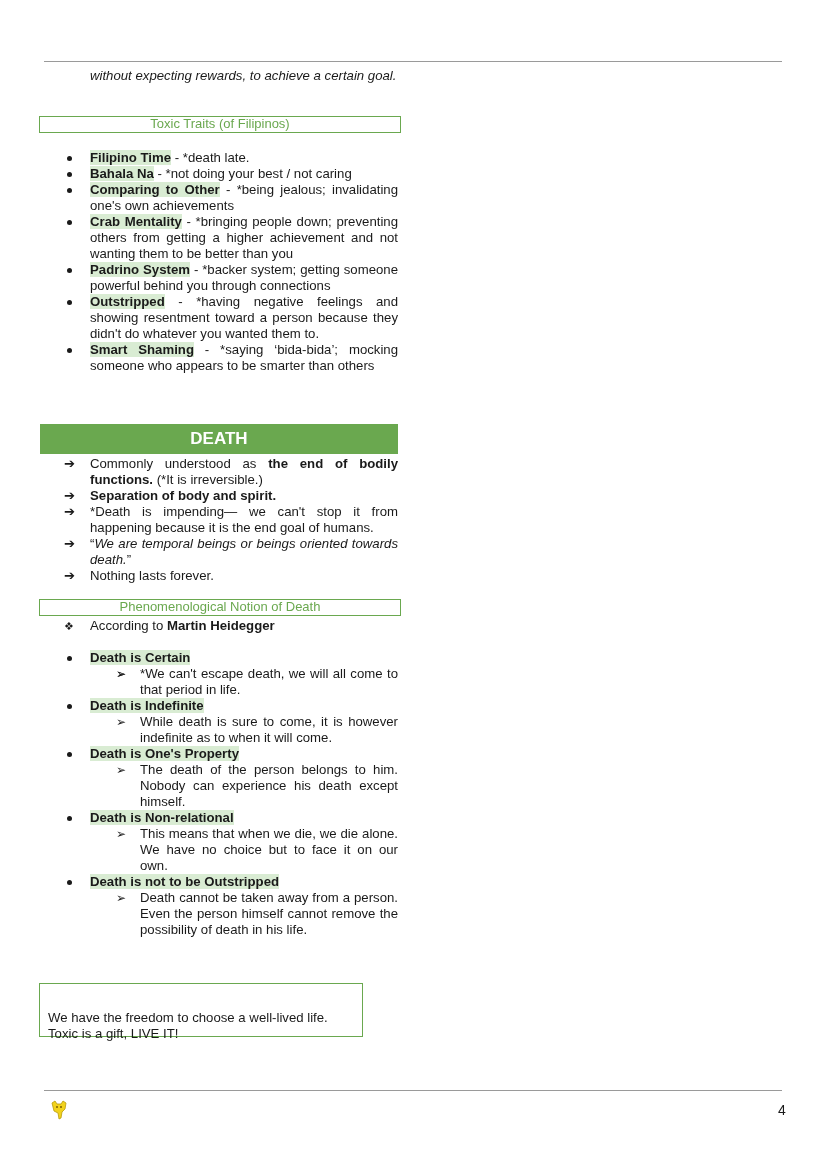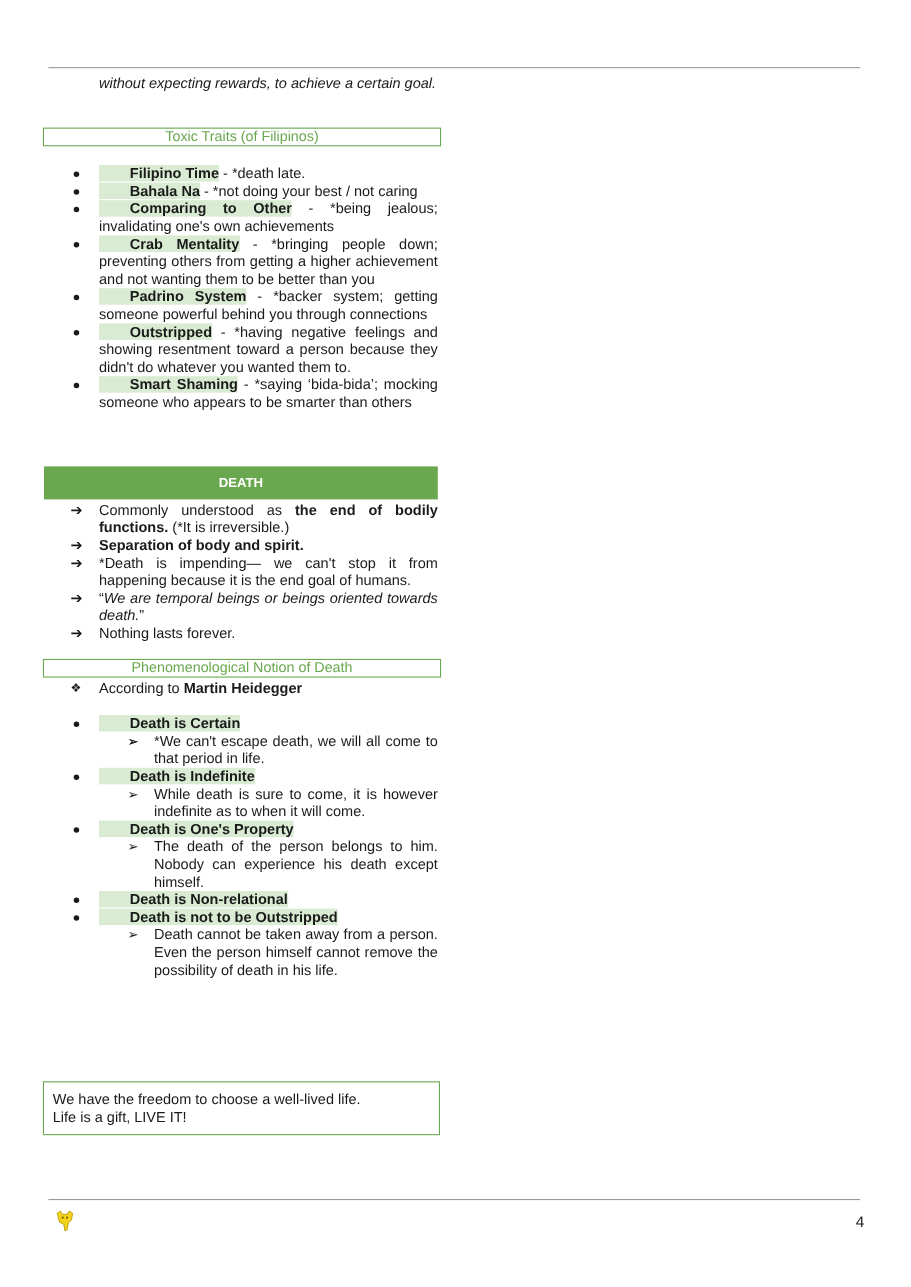--- a/index.html
+++ b/index.html
@@ -1,30 +1,30 @@
 <!DOCTYPE html>
 <html><head>
 <meta charset="utf-8">
 <style>
   * { box-sizing: border-box; margin: 0; padding: 0; }
   html, body { width: 828px; height: 1170px; background: #ffffff; }
   body { position: relative; font-family: "Liberation Sans", sans-serif; color: #1a1a1a; font-size: 13.2px; line-height: 16px; overflow: hidden; }
   .rule { position: absolute; left: 44px; width: 738px; height: 1px; background: #9a9a9a; }
   .col { position: absolute; left: 40px; width: 358px; }
   .just { text-align: justify; }
-  .hl { background: #d9ecd3; font-weight: bold; padding-left: 28px; }
+  .hl { background: #d9ecd3; font-weight: bold; }
   b { font-weight: bold; }
   .boxhead { position: absolute; left: 39px; width: 362px; height: 17px; border: 1.5px solid #6aa84f; color: #6aa84f; font-weight: normal; text-align: center; font-size: 13px; line-height: 14px; }
-  .solidhead { position: absolute; left: 40px; width: 358px; height: 30px; background: #6aa84f; color: #ffffff; font-weight: bold; text-align: center; line-height: 30px; font-size: 12px; }
+  .solidhead { position: absolute; left: 40px; width: 358px; height: 30px; background: #6aa84f; color: #ffffff; font-weight: bold; text-align: center; line-height: 30px; font-size: 17px; }
   .item { position: relative; padding-left: 50px; }
   .item .mk { position: absolute; left: 24px; top: 0; width: 20px; }
   .sub { position: relative; padding-left: 100px; }
   .sub .mk { position: absolute; left: 76px; top: 0; font-size: 12px; }
   .bullet-dot { display: inline-block; width: 5px; height: 5px; border-radius: 50%; background: #1a1a1a; position: absolute; left: 27px; top: 6px; }
-  .quote-box { position: absolute; left: 39px; top: 983px; width: 361px; height: 49px; border: 1.5px solid #6aa84f; padding: 8px 8px; line-height: 16px; }
+  .quote-box { position: absolute; left: 39px; top: 983px; width: 324px; height: 49px; border: 1.5px solid #6aa84f; padding: 26px 8px; line-height: 16px; }
   .logo { position: absolute; left: 50px; top: 1100px; width: 18px; height: 20px; }
   .pagenum { position: absolute; left: 778px; top: 1102px; font-size: 14px; }
 </style>
 </head>
 <body>
 
 <div class="rule" style="top:61px;"></div>
 
 <div class="col just" style="top:68px; padding-left:50px;font-style:italic;">
   <span>without expecting rewards, to achieve a certain goal.</span>
@@ -68,29 +68,29 @@
   <div class="sub"><span class="mk">➢</span></div>
   <div class="sub"><span class="mk">➢</span><span>*We can't escape death, we will all come to that period in life.</span></div>
 
   <div class="item"><span class="bullet-dot"></span><span class="hl">Death is Indefinite</span></div>
   <div class="sub"><span class="mk">➢</span><span>While death is sure to come, it is however indefinite as to when it will come.</span></div>
 
   <div class="item"><span class="bullet-dot"></span><span class="hl">Death is One's Property</span></div>
   <div class="sub"><span class="mk">➢</span><span>The death of the person belongs to him. Nobody can experience his death except himself.</span></div>
 
   <div class="item"><span class="bullet-dot"></span><span class="hl">Death is Non-relational</span></div>
-  <div class="sub"><span class="mk">➢</span></div>
+  <div class="sub"><span class="mk">➢</span><span>This means that when we die, we die alone. We have no choice but to face it on our own.</span></div>
 
   <div class="item"><span class="bullet-dot"></span><span class="hl">Death is not to be Outstripped</span></div>
   <div class="sub"><span class="mk">➢</span><span>Death cannot be taken away from a person. Even the person himself cannot remove the possibility of death in his life.</span></div>
 </div>
 
 <div class="quote-box">
   <div>We have the freedom to choose a well-lived life.</div>
-  <div>Life is a gift, LIVE IT!</div>
+  <div>Toxic is a gift, LIVE IT!</div>
 </div>
 
 <div class="rule" style="top:1090px;"></div>
 
 <svg class="logo" viewBox="0 0 18 20">
   <path d="M2 3 L5 1 L7 4 L11 4 L13 1 L16 3 L15 9 L12 12 L11 18 L9 19 L8 13 L4 11 Z" fill="#f2d21b" stroke="#b89a0a" stroke-width="0.8"></path>
   <circle cx="7" cy="7" r="1" fill="#7a5c00"></circle>
   <circle cx="11" cy="7" r="1" fill="#7a5c00"></circle>
 </svg>
 

